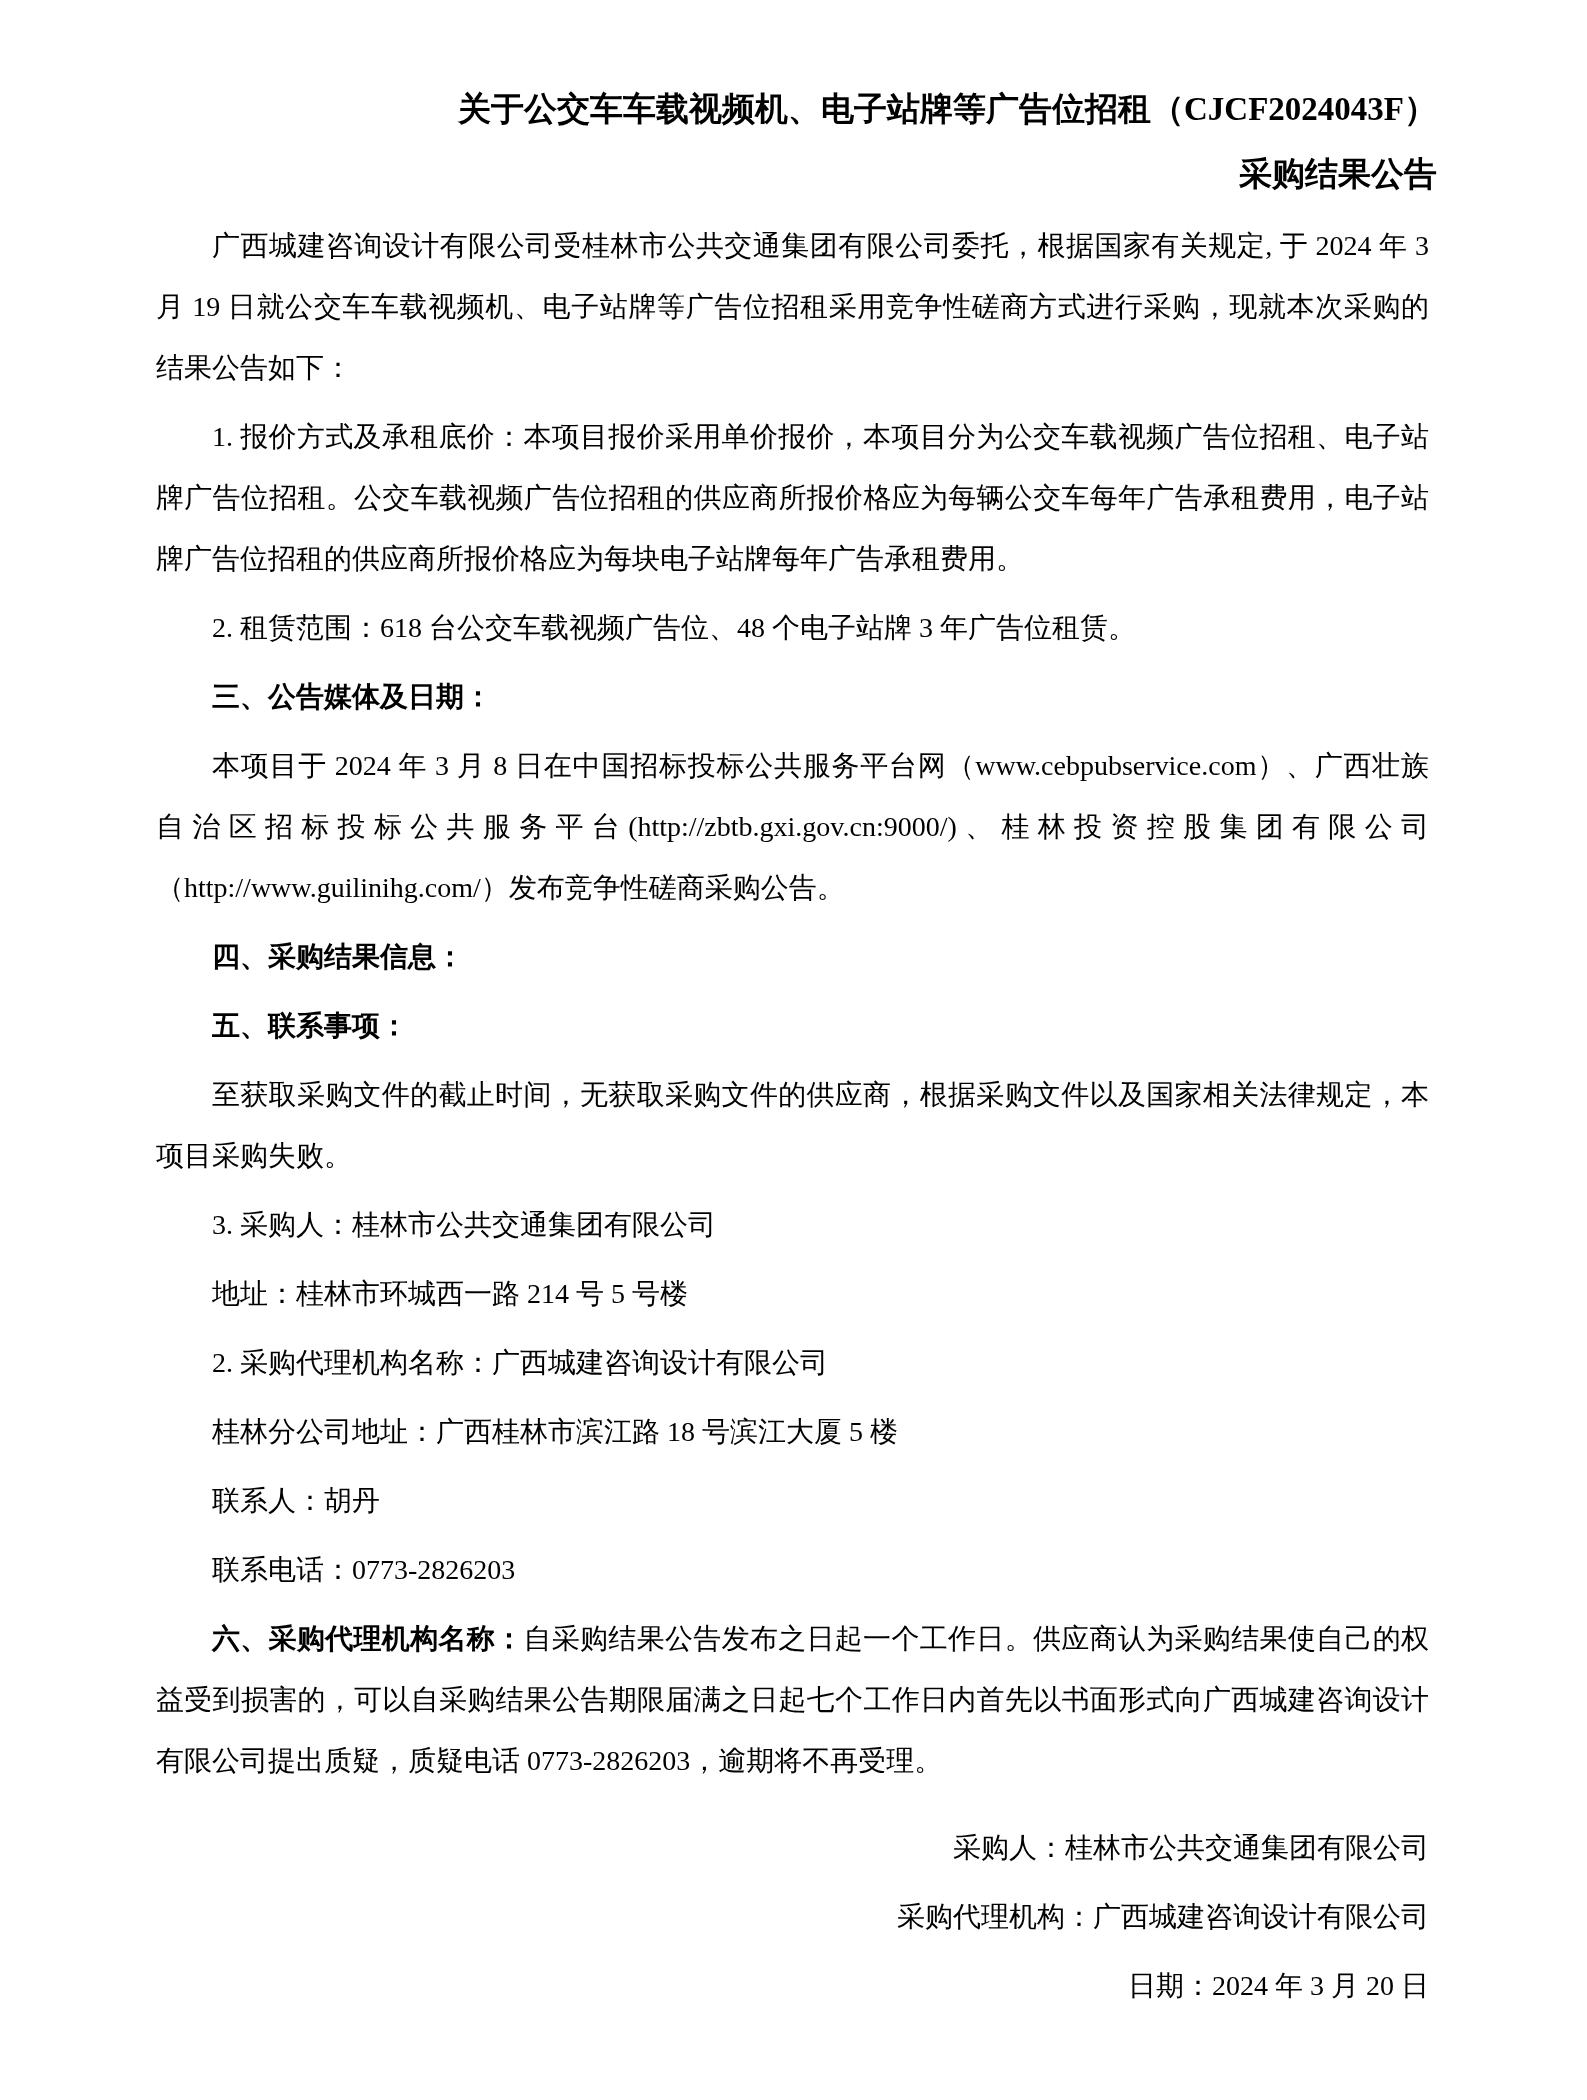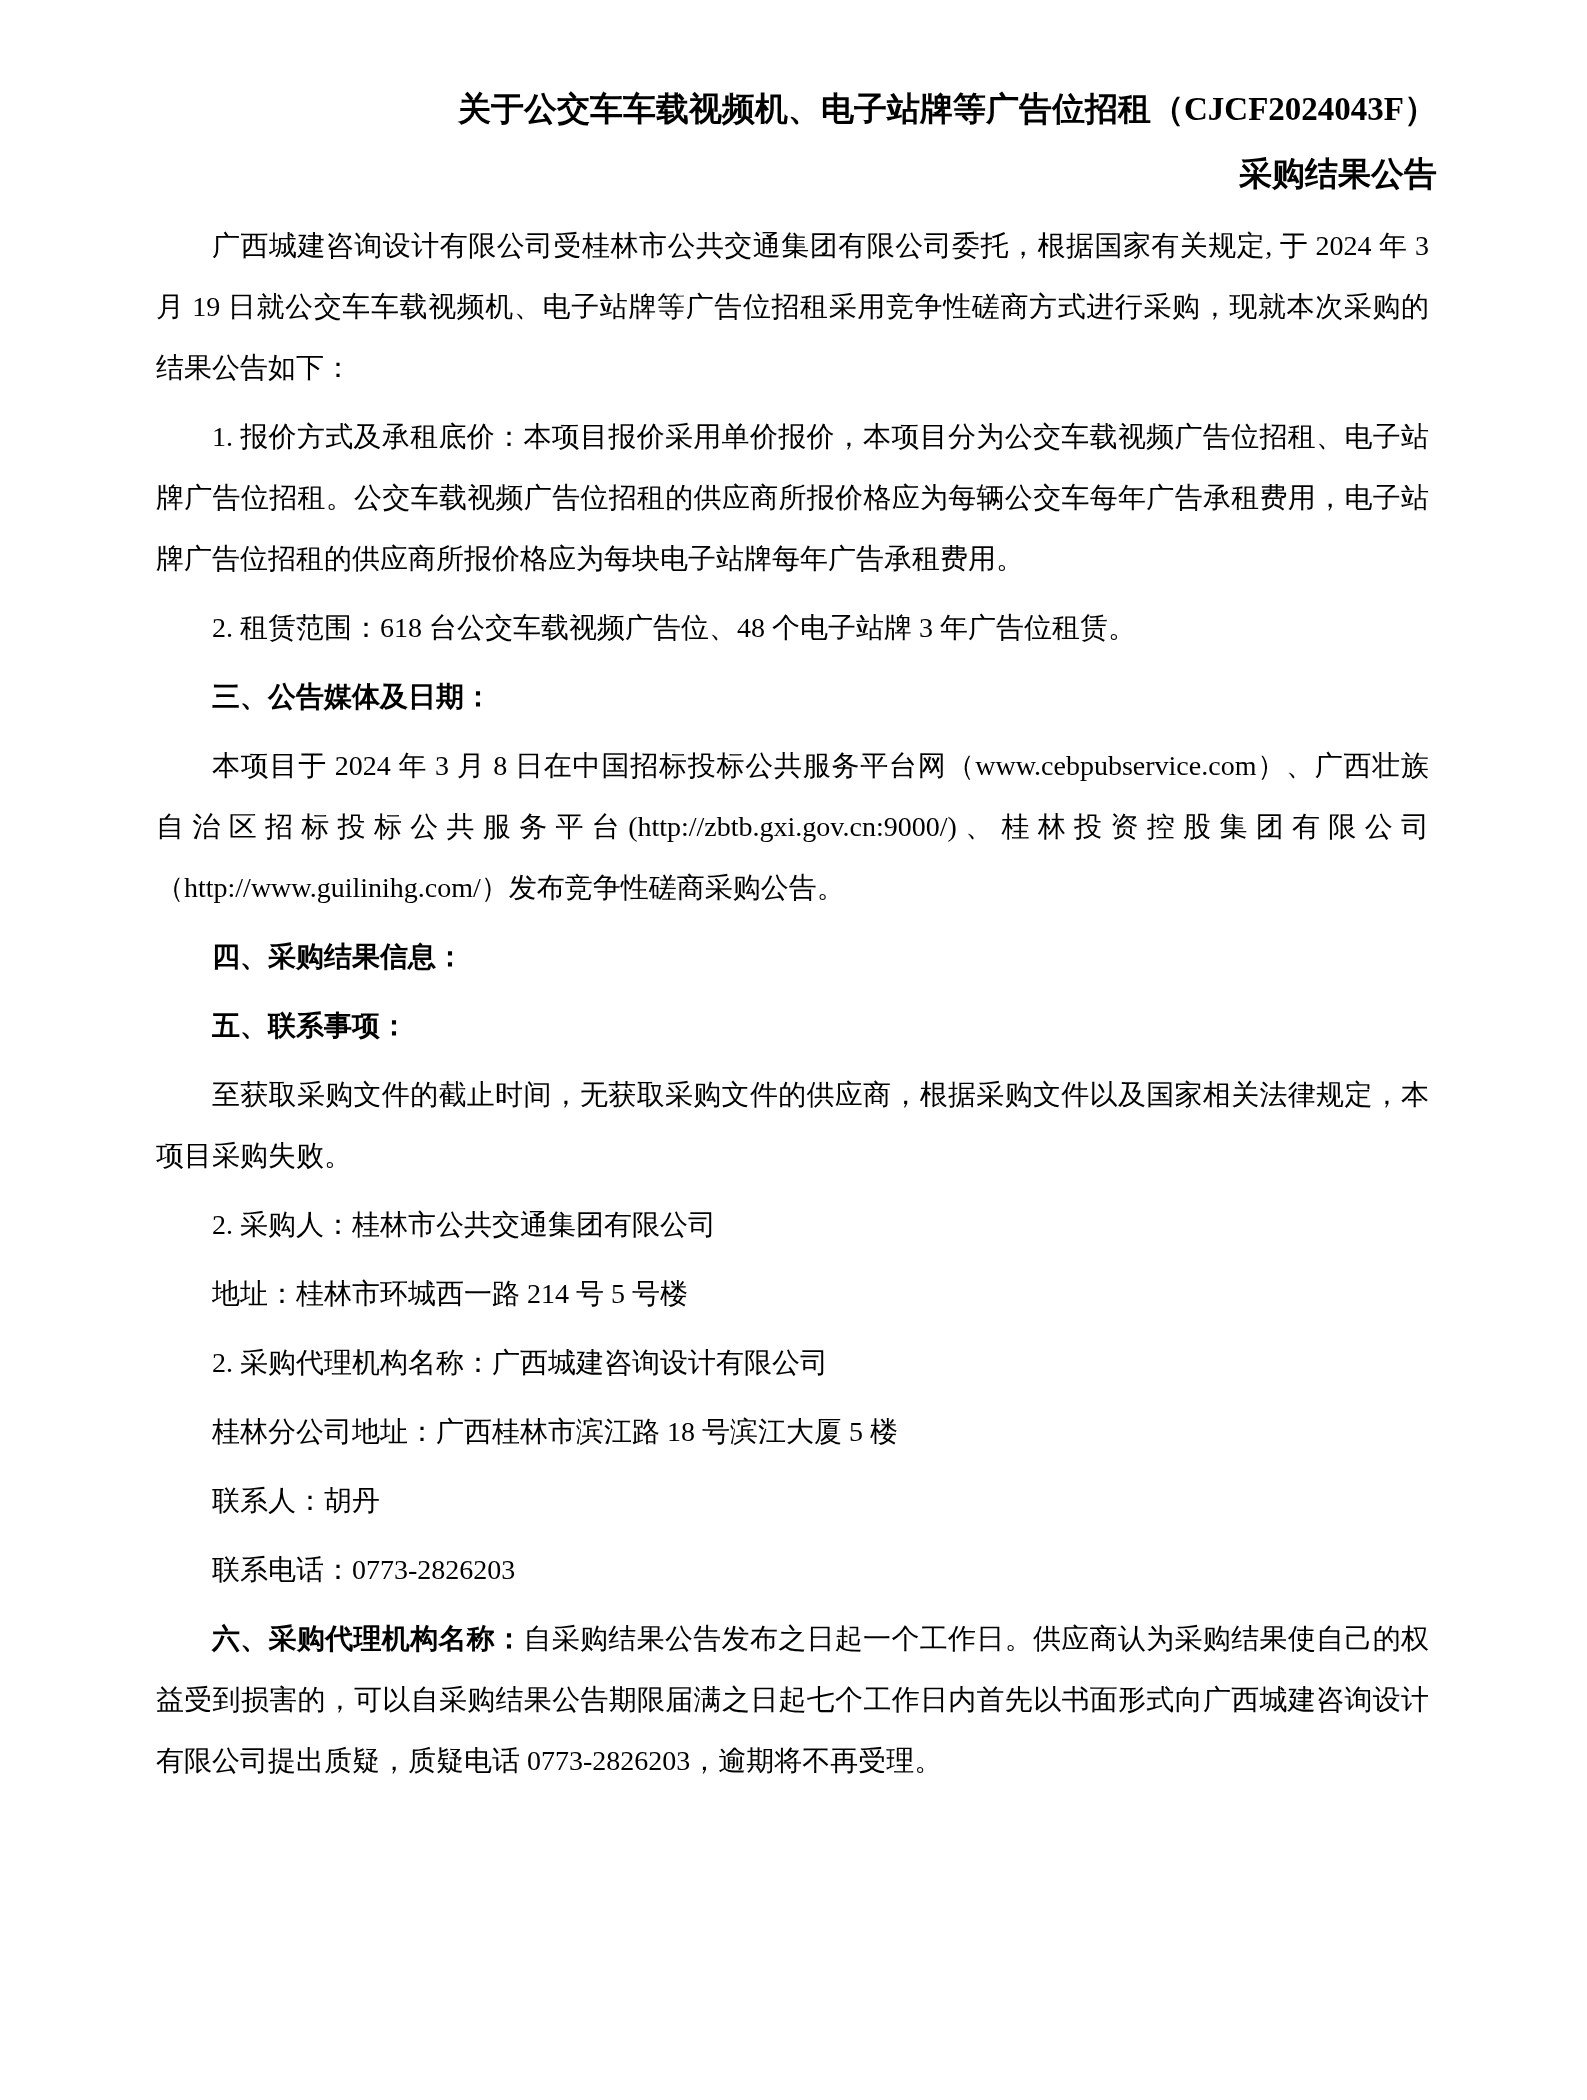--- a/index.html
+++ b/index.html
@@ -68,24 +68,29 @@
     <p class="indent bold">三、公告媒体及日期：</p>
 
     <p class="indent">本项目于 2024 年 3 月 8 日在中国招标投标公共服务平台网（www.cebpubservice.com）、广西壮族自治区招标投标公共服务平台(http://zbtb.gxi.gov.cn:9000/)、桂林投资控股集团有限公司（http://www.guilinihg.com/）发布竞争性磋商采购公告。</p>
 
     <p class="indent bold">四、采购结果信息：</p>
 
     <p class="indent bold">五、联系事项：</p>
 
     <p class="indent">至获取采购文件的截止时间，无获取采购文件的供应商，根据采购文件以及国家相关法律规定，本项目采购失败。</p>
 
-    <p class="indent">2. 采购人：桂林市公共交通集团有限公司</p>
+    <p class="indent">3. 采购人：桂林市公共交通集团有限公司</p>
     <p class="indent">地址：桂林市环城西一路 214 号 5 号楼</p>
     <p class="indent">2. 采购代理机构名称：广西城建咨询设计有限公司</p>
     <p class="indent">桂林分公司地址：广西桂林市滨江路 18 号滨江大厦 5 楼</p>
     <p class="indent">联系人：胡丹</p>
     <p class="indent">联系电话：0773-2826203</p>
 
     <p class="indent"><span class="bold">六、采购代理机构名称：</span><span>自采购结果公告发布之日起一个工作日。供应商认为采购结果使自己的权益受到损害的，可以自采购结果公告期限届满之日起七个工作日内首先以书面形式向广西城建咨询设计有限公司提出质疑，质疑电话 0773-2826203，逾期将不再受理。</span></p>
 
+    <div class="sig-block">
+      <p>采购人：桂林市公共交通集团有限公司</p>
+      <p>采购代理机构：广西城建咨询设计有限公司</p>
+      <p>日期：2024 年 3 月 20 日</p>
+    </div>
 
   </div>
 </div>
 
 </body></html>

